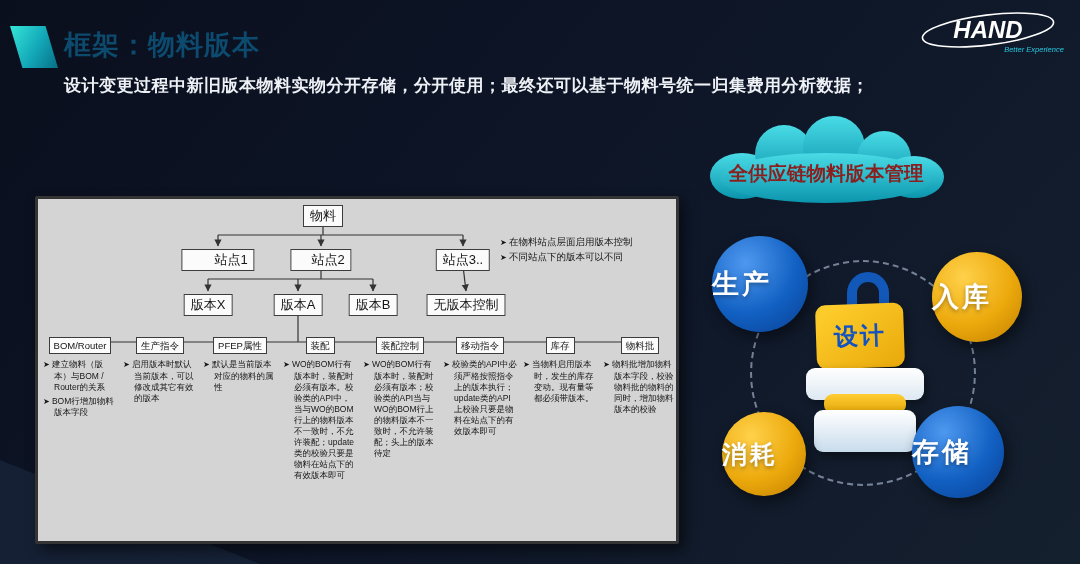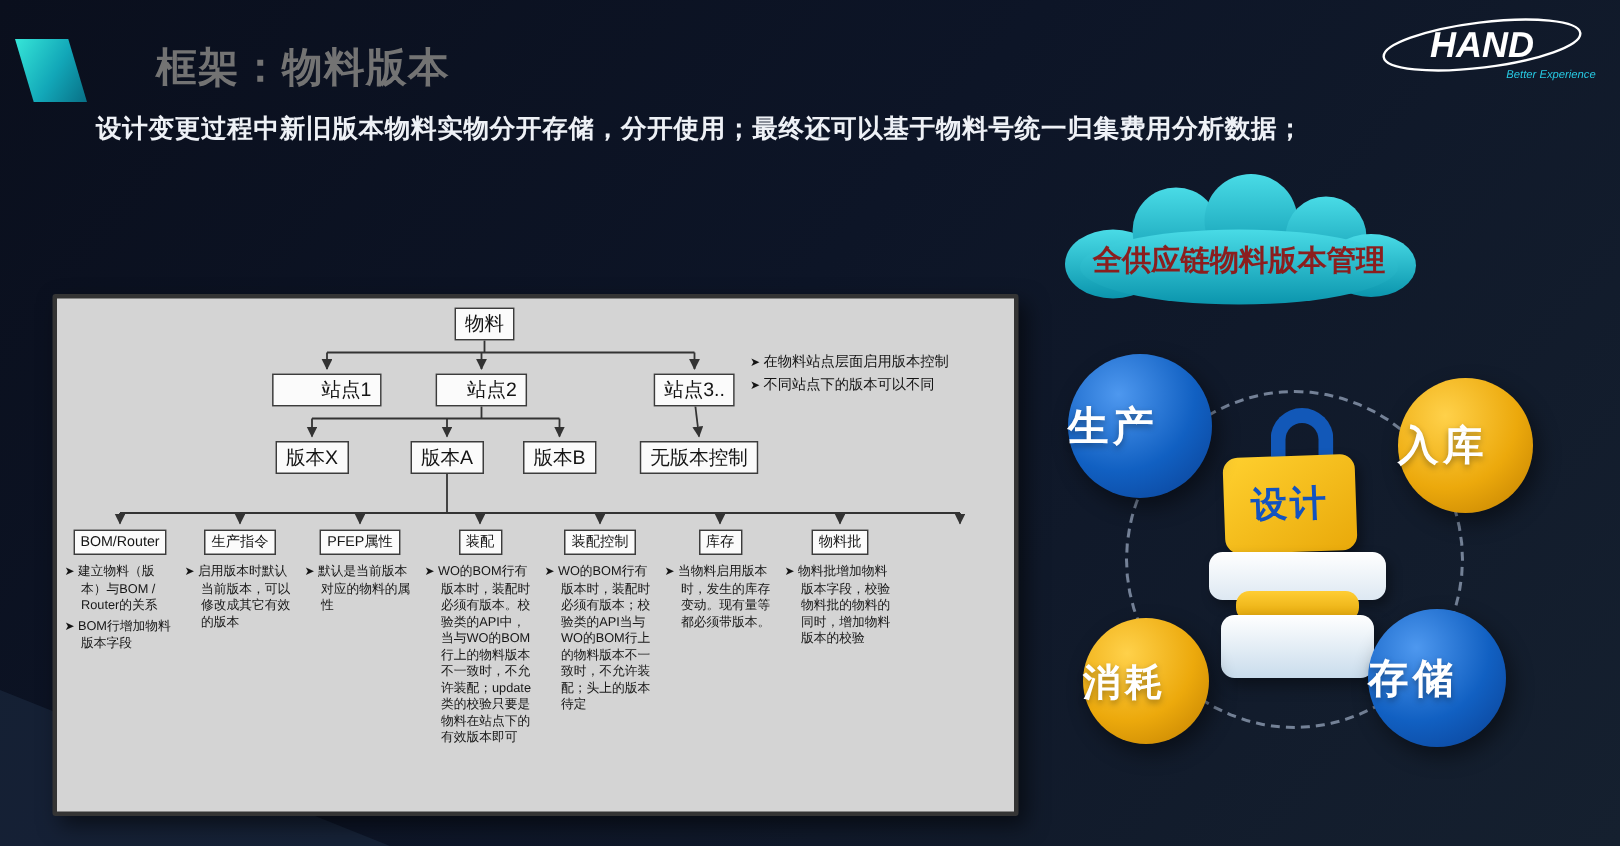--- a/index.html
+++ b/index.html
@@ -13,39 +13,39 @@
     position:absolute; left:0; bottom:0; width:260px; height:130px;
     background:rgba(55,80,115,0.22);
     clip-path:polygon(0 100%, 0 20%, 100% 100%);
   }
   
   .accent {
     position:absolute; left:10px; top:26px; width:48px; height:42px;
     background:linear-gradient(120deg,#36e6d8 0%,#12a7b8 55%,#086f85 100%);
     clip-path:polygon(0 0, 74% 0, 100% 100%, 26% 100%);
   }
-  .title { position:absolute; left:64px; top:27px; font-size:27px; font-weight:bold; color:#737373; letter-spacing:1px;margin-left:40px; }
+  .title { position:absolute; left:64px; top:27px; font-size:27px; font-weight:bold; color:#0c4a6e; letter-spacing:1px; }
   .subtitle { position:absolute; left:64px; top:74px; font-size:17px; color:#eef1f6; letter-spacing:0.5px;font-weight:bold; }
   .logo { position:absolute; right:14px; top:8px; width:150px; height:56px; }
   
   .diagram {
     position:absolute; left:35px; top:196px; width:644px; height:348px;
     background:#d4d4d4; border:3px solid #343434; border-radius:2px;
     box-shadow:5px 6px 14px rgba(0,0,0,0.55);
   }
   .connectors { position:absolute; left:0; top:0; }
   .nbox {
     position:absolute; transform:translateX(-50%);
     background:#fbfbfb; border:1px solid #3c3c3c;
     font-size:13px; color:#151515; padding:2px 6px; white-space:nowrap; line-height:1.2;
   }
   .site-notes { position:absolute; left:462px; top:36px; width:176px; font-size:9.5px; color:#141414; line-height:1.55; }
   .note-line { padding-left:11px; text-indent:-11px; }
   .note-line::before { content:"➤ "; font-size:8px; color:#141414; }
-  .mods { position:absolute; left:2px; top:152px; width:640px; display:flex; }
+  .mods { position:absolute; left:2px; top:136px; width:640px; display:flex; }
   .mod-col { width:80px; text-align:center; }
   .mod-box {
     display:inline-block; background:#fbfbfb; border:1px solid #3c3c3c;
     font-size:9.5px; color:#151515; padding:2px 4px; white-space:nowrap; line-height:1.2;
   }
   .mod-notes { margin-top:5px; text-align:left; padding:0 3px; font-size:8.5px; color:#161616; line-height:1.3; }
   .mod-notes .note-line { margin-bottom:3px; }
   
   .cloud { position:absolute; left:692px; top:114px; }
   .ring {
@@ -170,20 +170,26 @@
         <div class="note-line">WO的BOM行有版本时，装配时必须有版本。校验类的API中，当与WO的BOM行上的物料版本不一致时，不允许装配；update类的校验只要是物料在站点下的有效版本即可</div>
       </div>
     </div>
     <div class="mod-col">
       <div class="mod-box">装配控制</div>
       <div class="mod-notes">
         <div class="note-line">WO的BOM行有版本时，装配时必须有版本；校验类的API当与WO的BOM行上的物料版本不一致时，不允许装配；头上的版本待定</div>
       </div>
     </div>
     <div class="mod-col">
+      <div class="mod-box">移动指令</div>
+      <div class="mod-notes">
+        <div class="note-line">校验类的API中必须严格按照指令上的版本执行；update类的API上校验只要是物料在站点下的有效版本即可</div>
+      </div>
+    </div>
+    <div class="mod-col">
       <div class="mod-box">库存</div>
       <div class="mod-notes">
         <div class="note-line">当物料启用版本时，发生的库存变动。现有量等都必须带版本。</div>
       </div>
     </div>
     <div class="mod-col">
       <div class="mod-box">物料批</div>
       <div class="mod-notes">
         <div class="note-line">物料批增加物料版本字段，校验物料批的物料的同时，增加物料版本的校验</div>
       </div>

